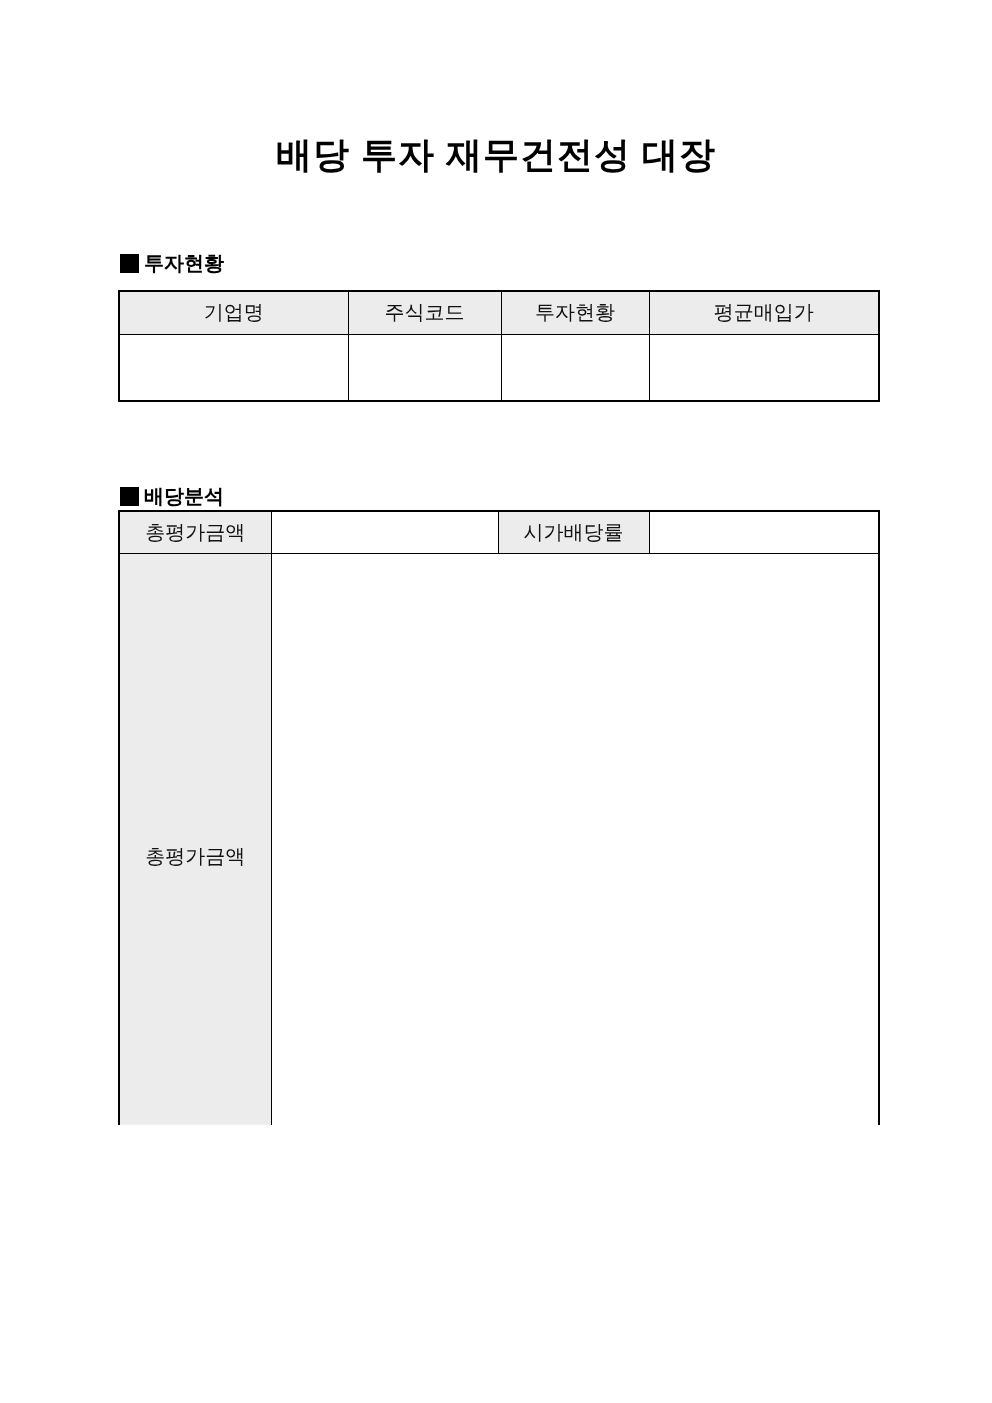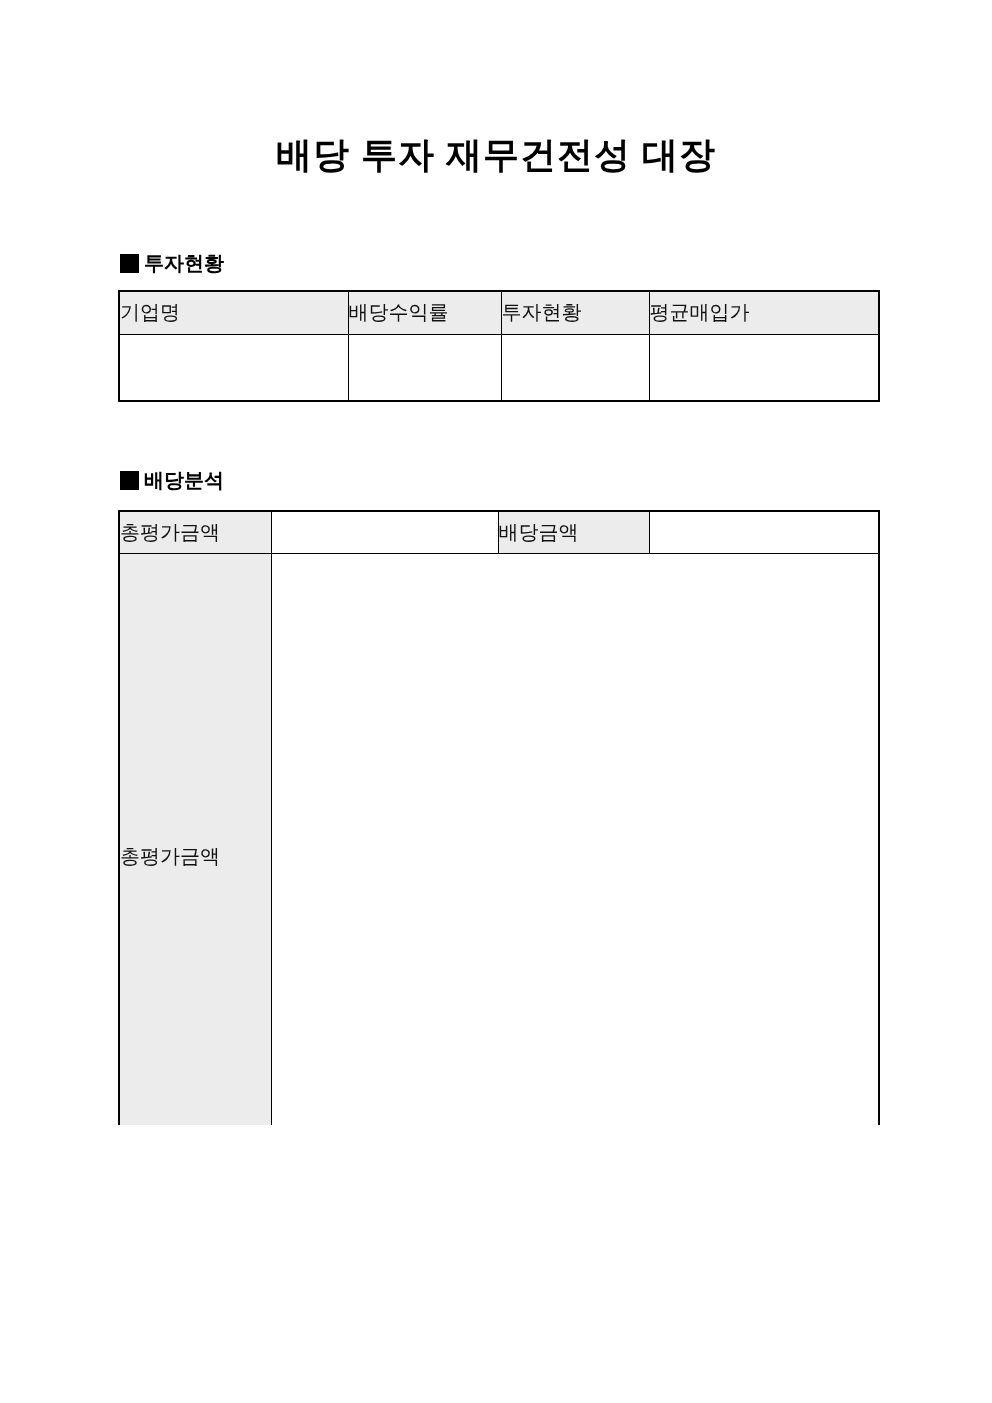--- a/index.html
+++ b/index.html
@@ -28,39 +28,40 @@
     position: absolute;
     left: 120px;
     display: flex;
     align-items: center;
     gap: 5px;
     font-size: 20px;
     font-weight: 700;
     line-height: 1;
   }
   .section-heading.sec-investment { top: 253px; }
-  .section-heading.sec-dividend  { top: 470px; }
+  .section-heading.sec-dividend  { top: 486px; }
   .bullet {
     display: inline-block;
     width: 19px;
     height: 19px;
     background: #000000;
     flex: 0 0 auto;
   }
   table.form-table {
     position: absolute;
     left: 118px;
     width: 760px;
     border-collapse: collapse;
     table-layout: fixed;
     background: #ffffff;
     border: 2px solid #000000;
   }
   table.form-table td {
     border: 1px solid #000000;
+    text-align: center;
     vertical-align: middle;
     font-size: 20px;
     padding: 0;
     color: #111111;
     overflow: hidden;
     white-space: nowrap;
   }
   .tbl-investment { top: 290px; }
   .tbl-dividend   { top: 510px; }
   .lbl { background: #ececec; }
@@ -85,21 +86,21 @@
   <table class="form-table tbl-investment">
     <colgroup>
       <col style="width:229px">
       <col style="width:153px">
       <col style="width:148px">
       <col style="width:230px">
     </colgroup>
     <tbody>
       <tr class="hdr-row">
         <td class="lbl">기업명</td>
-        <td class="lbl">배당수익률</td>
+        <td class="lbl">주식코드</td>
         <td class="lbl">투자현황</td>
         <td class="lbl">평균매입가</td>
       </tr>
       <tr class="data-row">
         <td></td>
         <td></td>
         <td></td>
         <td></td>
       </tr>
     </tbody>
@@ -114,21 +115,21 @@
     <colgroup>
       <col style="width:152px">
       <col style="width:227px">
       <col style="width:151px">
       <col style="width:230px">
     </colgroup>
     <tbody>
       <tr class="row-2">
         <td class="lbl">총평가금액</td>
         <td></td>
-        <td class="lbl">배당금액</td>
+        <td class="lbl">시가배당률</td>
         <td></td>
       </tr>
       <tr class="row-3">
         <td class="lbl">총평가금액</td>
         <td colspan="3"></td>
       </tr>
     </tbody>
   </table>
 
 </div>

